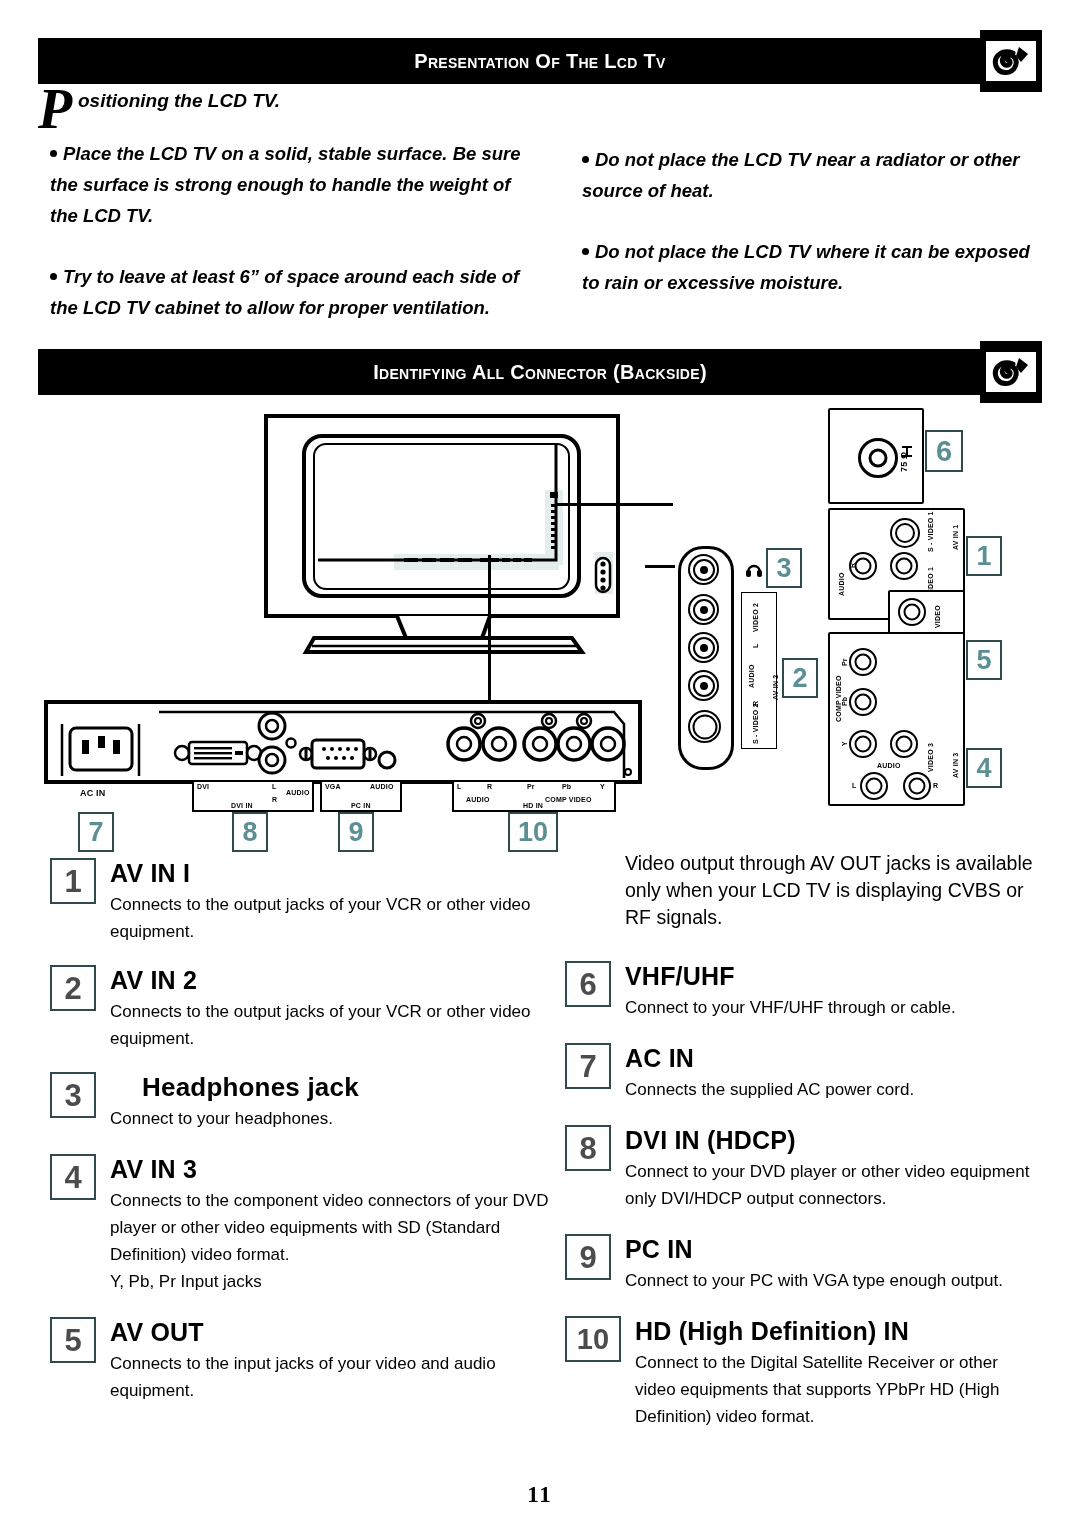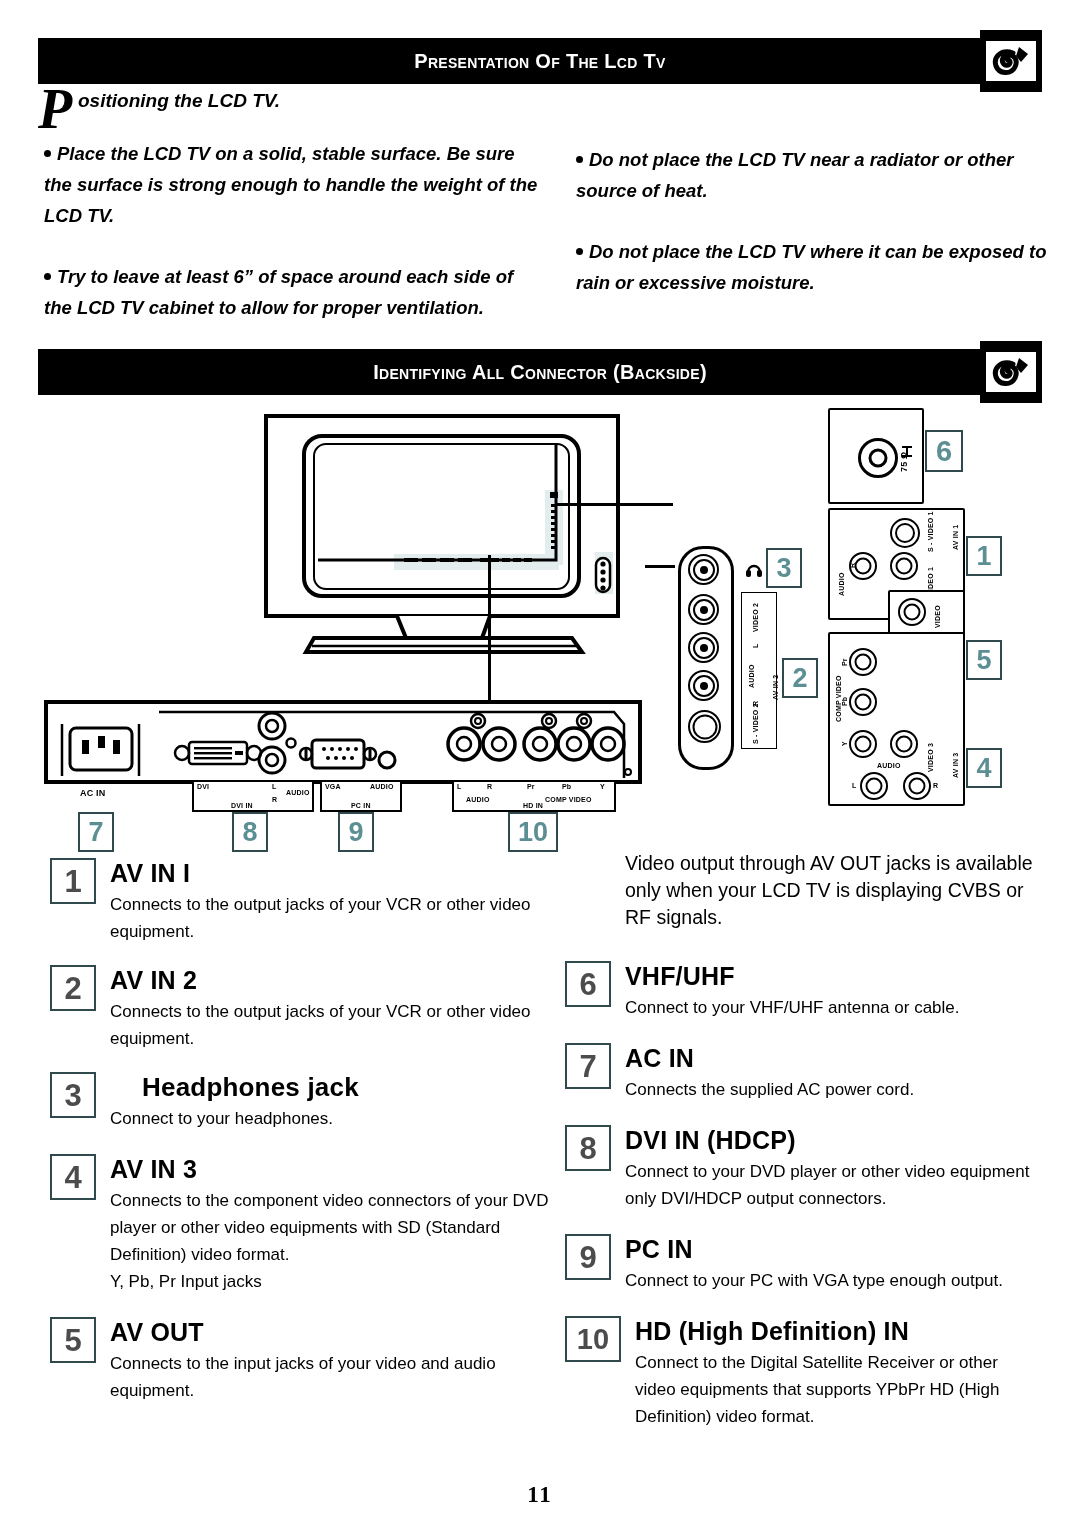--- a/index.html
+++ b/index.html
@@ -26,21 +26,21 @@
   .logo-inner{
     width:50px;height:40px;background:#fff;display:flex;align-items:center;justify-content:center;
   }
   .logo-inner svg{display:block;}
 
   
   .italic-col{
     position:absolute;font-style:italic;font-weight:bold;font-size:18.5px;line-height:31px;
     font-family:"Liberation Sans", sans-serif;color:#000;
   }
-  .italic-col p{margin:0 0 30px 6px;text-indent:0;}
+  .italic-col p{margin:0 0 30px 12px;text-indent:0;}
   .italic-col p .bullet{
     display:inline-block;width:7px;height:7px;border-radius:50%;background:#000;
     vertical-align:middle;margin-right:6px;position:relative;top:-2px;
   }
   .dropcap{
     position:absolute;font-style:italic;font-weight:bold;font-size:56px;line-height:46px;
     font-family:"Liberation Serif", serif;
   }
   .dropcap-text{
     position:absolute;font-style:italic;font-weight:bold;font-size:19px;
@@ -462,21 +462,21 @@
   <div class="legend" style="left:565px;top:850px;width:470px;">
 
     <p class="free-para" style="margin-left:60px;margin-bottom:30px;">Video output through AV OUT jacks is available only when your LCD TV is displaying CVBS or RF signals.</p>
 
     <div class="lg-item" style="margin-bottom:22px;">
       <div class="lg-box">
         <span>6</span>
       </div>
       <div class="lg-body">
         <p class="lg-title">VHF/UHF</p>
-        <p class="lg-desc">Connect to your VHF/UHF antenna or cable.</p>
+        <p class="lg-desc">Connect to your VHF/UHF through or cable.</p>
       </div>
     </div>
 
     <div class="lg-item" style="margin-bottom:22px;">
       <div class="lg-box">
         <span>7</span>
       </div>
       <div class="lg-body">
         <p class="lg-title">AC IN</p>
         <p class="lg-desc">Connects the supplied AC power cord.</p>

